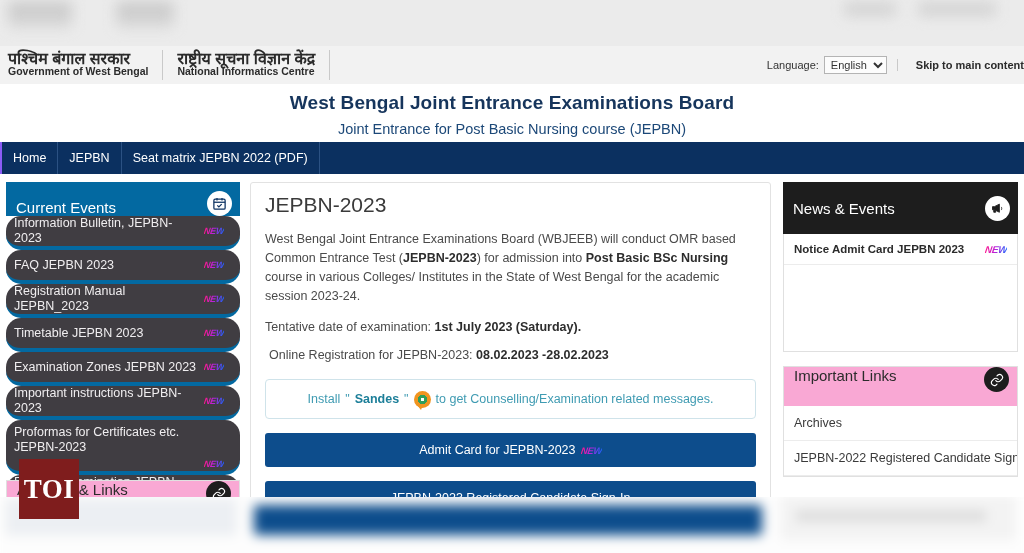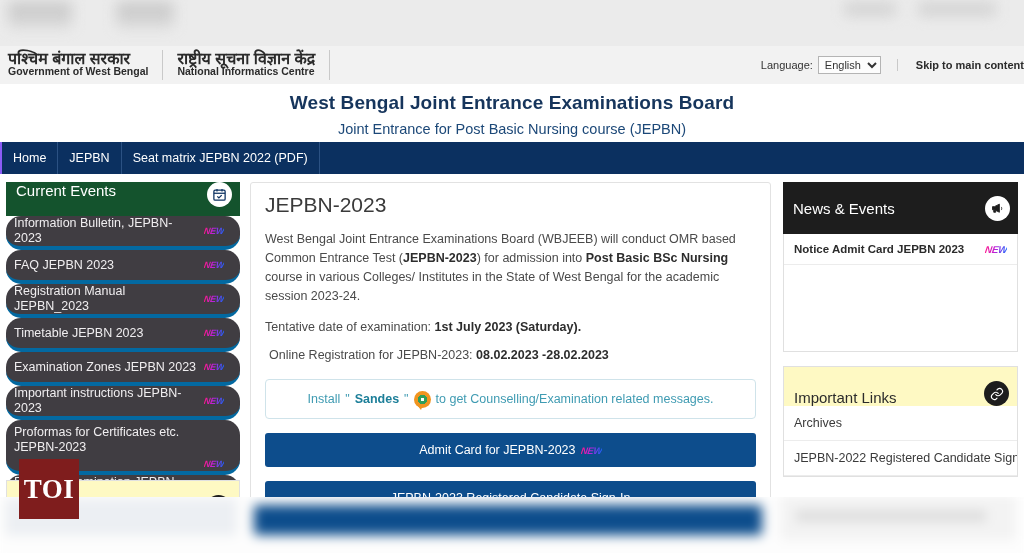--- a/index.html
+++ b/index.html
@@ -97,21 +97,21 @@
   .lang-label { margin-right: 5px; }
   .lang-select {
     font-family: "Liberation Sans", sans-serif;
     font-size: 11px;
     padding: 1px 2px;
     border: 1px solid #b4b4b4;
     background: #fcfcfc;
     color: #333;
   }
   .skip-link {
-    margin-left: 16px;
+    margin-left: 10px;
     padding-left: 18px;
     border-left: 1px solid #c9c9c9;
     font-weight: bold;
     font-size: 11px;
     color: #2b2b2b;
     text-decoration: none;
   }
 
   
   .title-block {
@@ -169,25 +169,25 @@
     z-index: 4;
   }
 
   
   .left-col {
     position: absolute;
     top: 8px; left: 6px;
     width: 234px;
   }
   .panel-head-navy {
-    background: #14532d;
+    background: #0369a1;
     color: #ffffff;
     height: 34px;
     display: flex;
-    align-items: flex-start;
+    align-items: flex-end;
     padding: 0 8px 0 10px;
     font-size: 15px;
   }
   .panel-head-navy .ph-title { flex: 1; }
   .circle-icon {
     width: 25px; height: 25px;
     border-radius: 50%;
     background: #ffffff;
     display: flex;
     align-items: center;
@@ -325,25 +325,25 @@
     background: #1d1d1d;
     color: #ffffff;
     height: 52px;
     display: flex;
     align-items: center;
     padding: 0 8px 0 10px;
     font-size: 15px;
   }
   .panel-head-black .ph-title { flex: 1; }
   .panel-head-light {
-    background: #fef9c3;
+    background: #f9a8d4;
     color: #2b2b2b;
     height: 40px;
     display: flex;
-    align-items: flex-end;
+    align-items: flex-start;
     padding: 0 8px 0 10px;
     font-size: 15px;
     border: 1px solid #e0e0e0;
     border-bottom: none;
     box-sizing: border-box;
   }
   .panel-head-light .ph-title { flex: 1; }
   .panel-body {
     background: #ffffff;
     border: 1px solid #e0e0e0;

